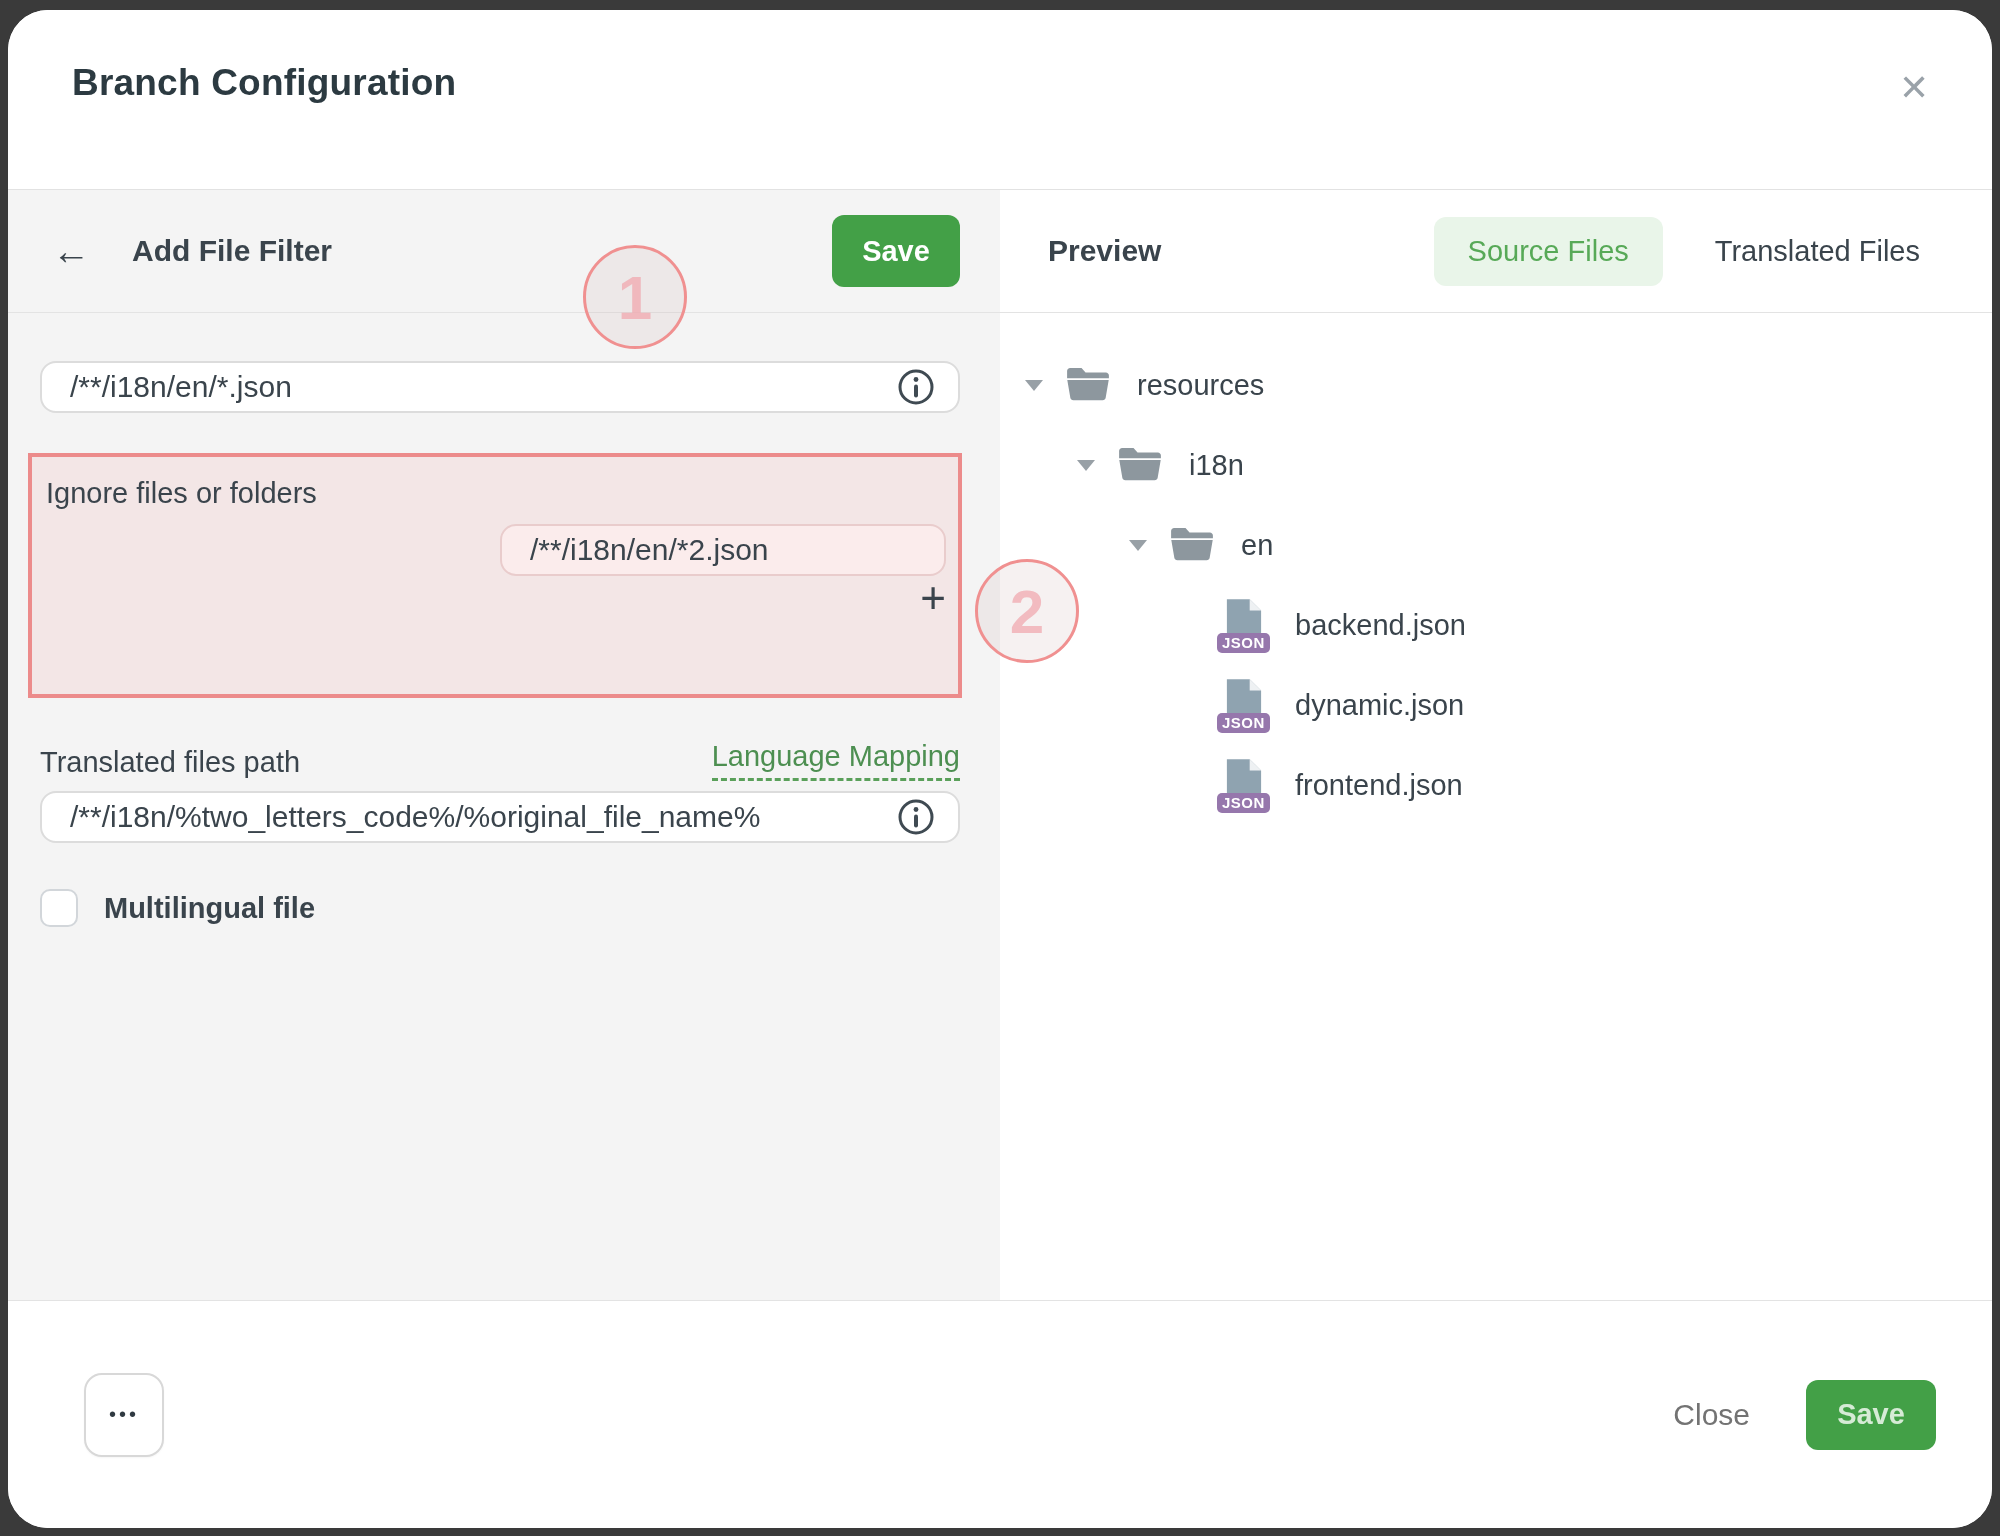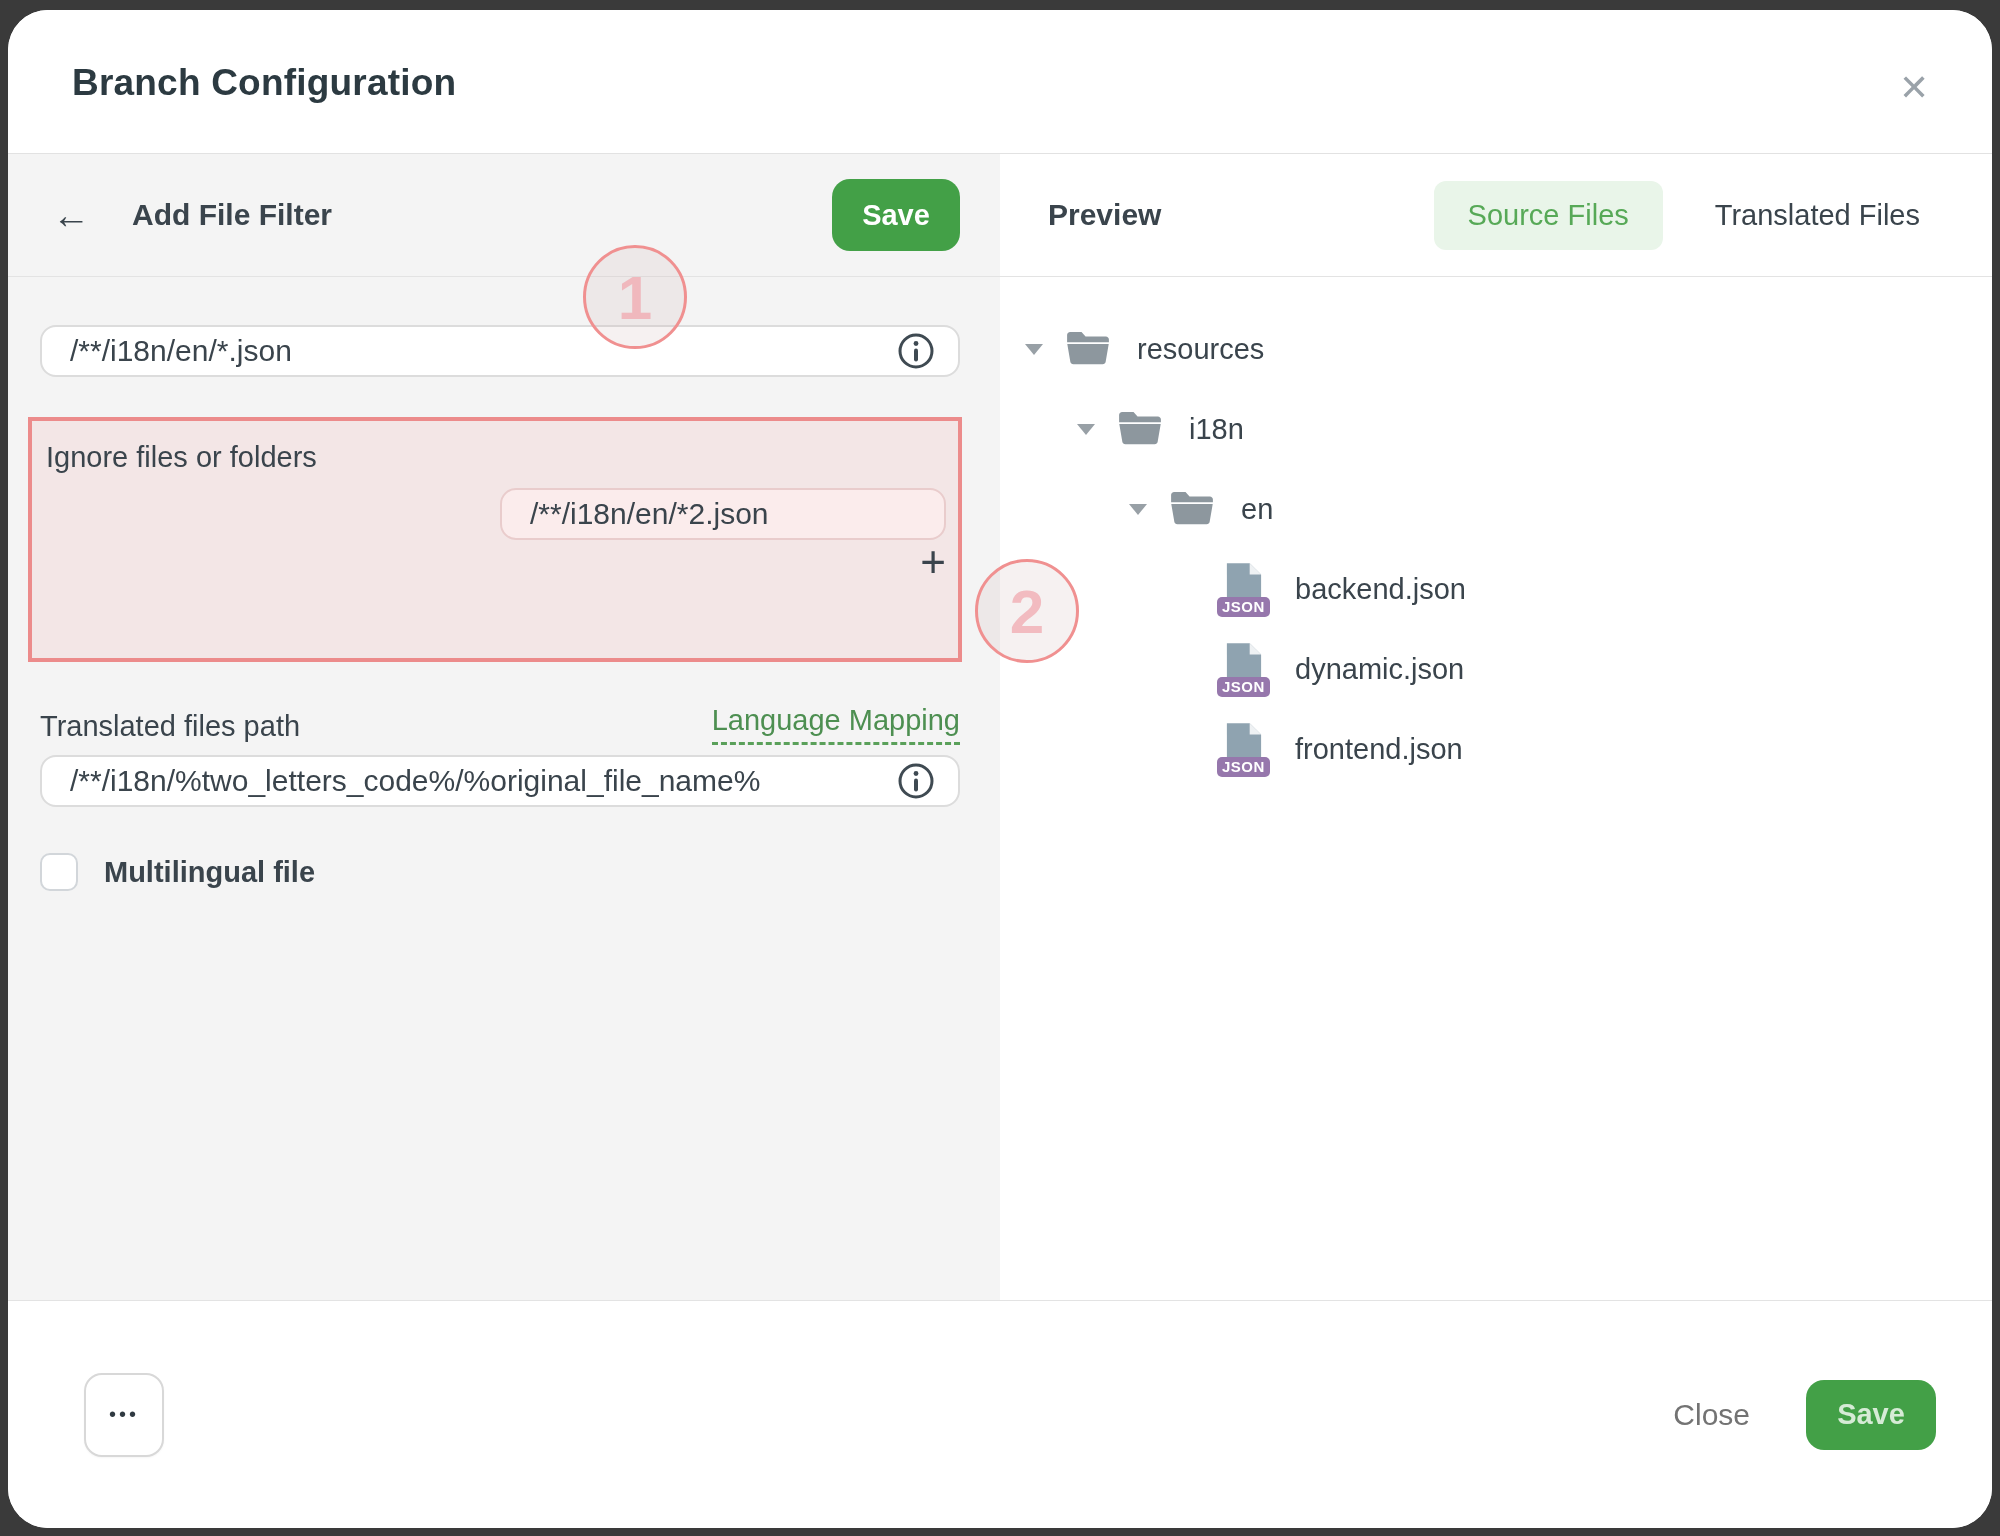--- a/index.html
+++ b/index.html
@@ -15,21 +15,21 @@
     position: absolute;
     left: 8px; top: 10px; right: 8px; bottom: 8px;
     background: #ffffff;
     border-radius: 40px;
     overflow: hidden;
     display: flex;
     flex-direction: column;
   }
   
   .modal-header {
-    height: 144px;
+    height: 180px;
     padding: 52px 56px 0 64px;
     position: relative;
     flex: 0 0 auto;
     border-bottom: 1px solid #e2e2e2;
     background: #fff;
   }
   .modal-title {
     font-size: 37px;
     font-weight: 700;
     color: #2c3a41;
@@ -82,21 +82,21 @@
   }
   .panel-heading {
     font-size: 30px;
     font-weight: 700;
     color: #3a444c;
   }
   .btn-green {
     background: #43a047;
     color: #ffffff;
     border: none;
-    border-radius: 18px;
+    border-radius: 12px;
     font-family: inherit;
     font-size: 29px;
     font-weight: 700;
     cursor: pointer;
   }
   .save-top {
     margin-left: auto;
     width: 128px;
     height: 72px;
   }

